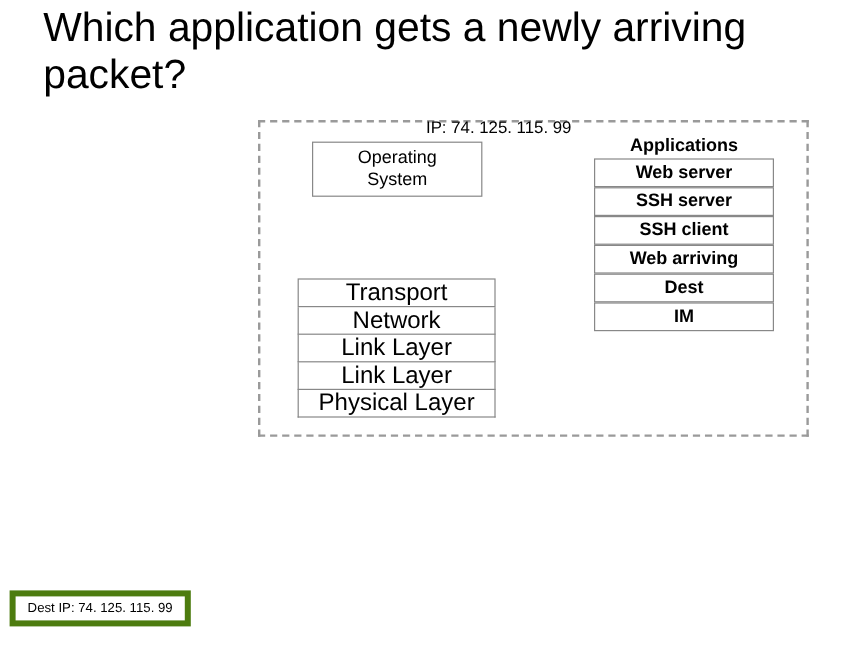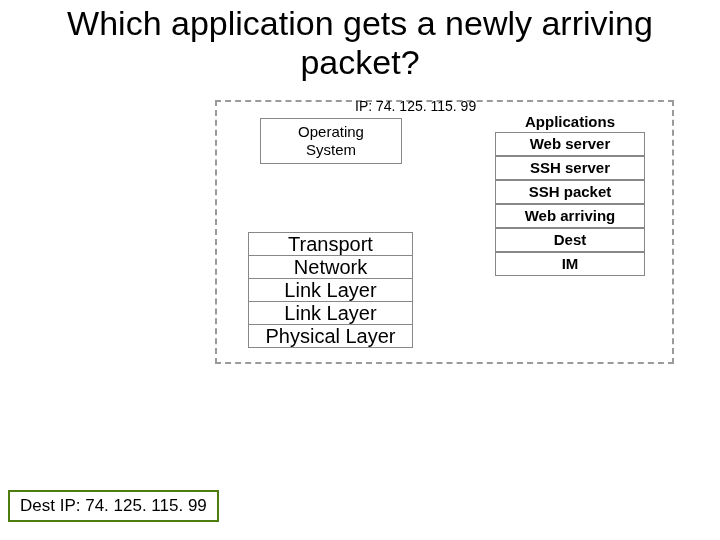--- a/index.html
+++ b/index.html
@@ -1,28 +1,28 @@
 <!DOCTYPE html>
 <html><head>
 <meta charset="utf-8">
 <style>
   html,body{margin:0;padding:0;width:720px;height:540px;background:#fff;font-family:Arial,Helvetica,sans-serif;color:#000;}
-  .title{font-size:34px;text-align:center;line-height:1.15;padding:4px 8px 0;}
+  .title{font-size:34px;text-align:left;line-height:1.15;padding:4px 36px 0;}
   .canvas{position:relative;width:720px;height:470px;}
   .dashed-box{position:absolute;border:2px dashed #9a9a9a;}
   .ip-label{position:absolute;font-size:14px;}
   .small-box{position:absolute;border:1px solid #888;font-size:15px;text-align:center;line-height:1.2;display:flex;align-items:center;justify-content:center;white-space:pre-line;}
   .layer-stack{position:absolute;width:165px;}
   .layer-cell{border:1px solid #888;border-top:none;font-size:20px;text-align:center;height:22px;line-height:22px;}
   .layer-cell:first-child{border-top:1px solid #888;}
   .app-stack{position:absolute;width:150px;font-weight:bold;}
   .app-heading{font-size:15px;text-align:center;height:20px;line-height:20px;}
   .app-cell{border:1px solid #888;font-size:15px;text-align:center;height:22px;line-height:22px;margin-bottom:0;}
   .app-cell:last-child{margin-bottom:0;}
-  .dest-box{position:absolute;border:2px solid #4d7c0f;font-size:17px;left:8px;bottom:30px;padding:4px 10px;}
+  .dest-box{position:absolute;border:5px solid #4d7c0f;font-size:11px;left:8px;bottom:30px;padding:4px 10px;}
 </style>
 </head>
 <body>
 
 <div class="title">Which application gets a newly arriving packet?</div>
 
 <div class="canvas">
 
   <div class="dashed-box" style="left:215px;top:18px;width:455px;height:260px;"></div>
 
@@ -36,20 +36,20 @@
     <div class="layer-cell">Network</div>
     <div class="layer-cell">Link Layer</div>
     <div class="layer-cell">Link Layer</div>
     <div class="layer-cell">Physical Layer</div>
   </div>
 
   <div class="app-stack" style="left:495px;top:30px;">
     <div class="app-heading">Applications</div>
     <div class="app-cell">Web server</div>
     <div class="app-cell">SSH server</div>
-    <div class="app-cell">SSH packet</div>
+    <div class="app-cell">SSH client</div>
     <div class="app-cell">Web arriving</div>
     <div class="app-cell">Dest</div>
     <div class="app-cell">IM</div>
   </div>
 
   <div class="dest-box">Dest IP: 74. 125. 115. 99</div>
 </div>
 
 </body></html>

